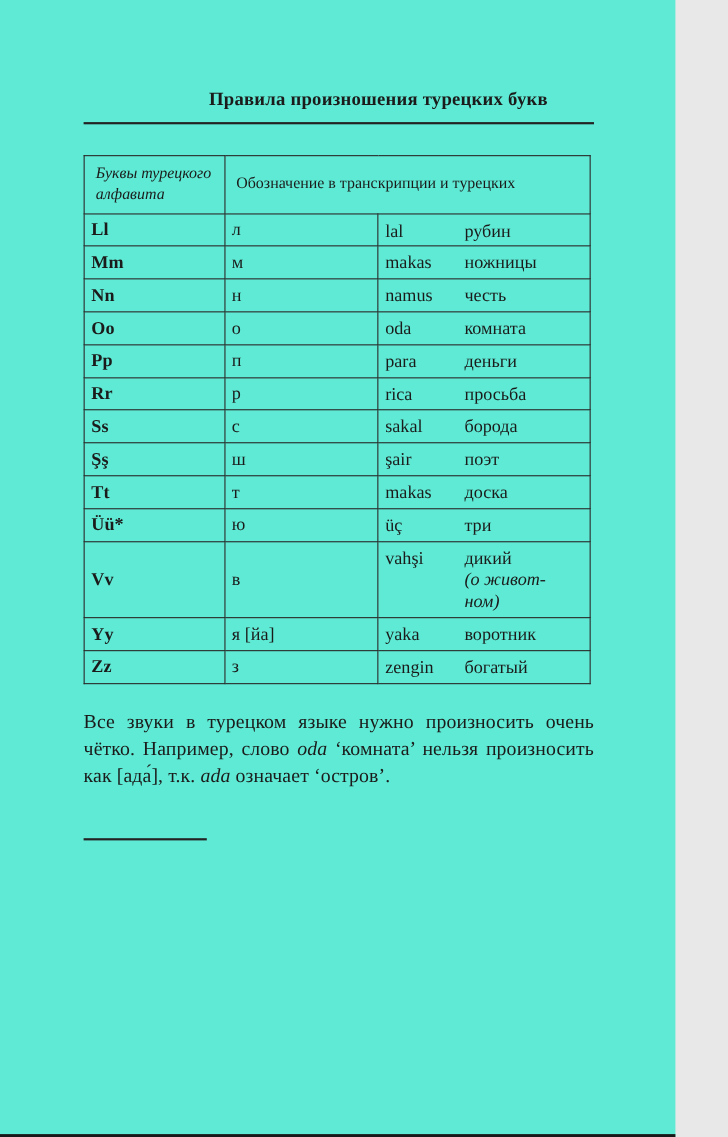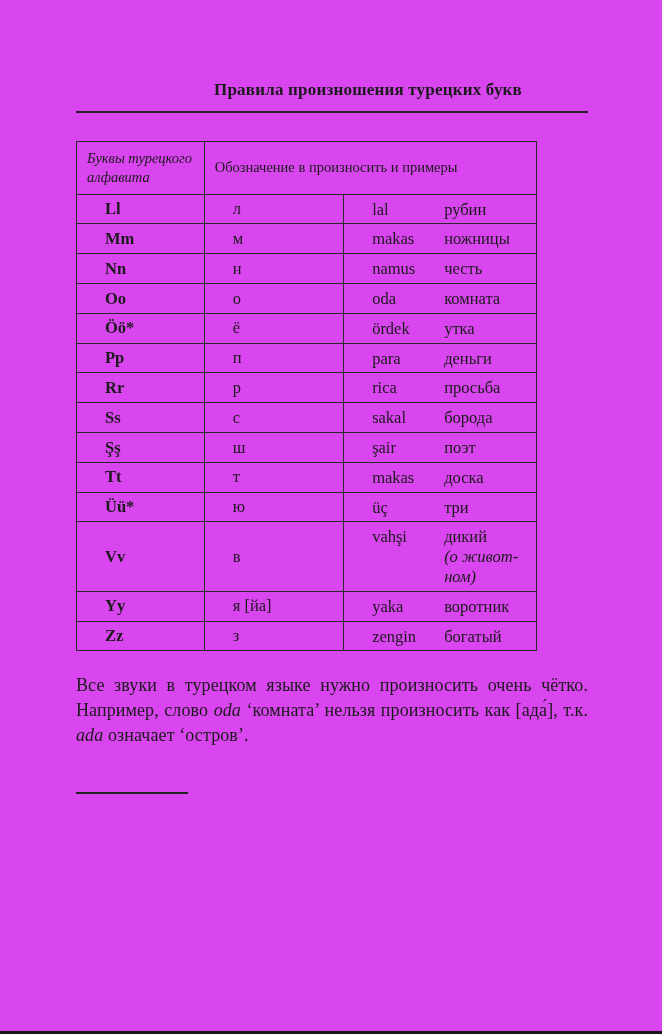--- a/index.html
+++ b/index.html
@@ -3,41 +3,41 @@
 <meta charset="utf-8">
 <style>
   * { margin:0; padding:0; box-sizing:border-box; }
   html,body { background:#e8e8e8; }
   body {
     width:662px; height:1034px; margin:0 auto;
     font-family:"Liberation Serif", serif;
     color:#1b1b1b;
   }
   .page {
-    position:relative; width:662px; height:1034px;
-    background:#d946ef; overflow:hidden;
+    position:relative; width:614px; height:1034px;
+    background:#5eead4; overflow:hidden;
     padding:80px 74px 0 76px;
   }
   .title {
     font-size:17px; font-weight:700; text-align:center;
     padding-left:72px; letter-spacing:0.2px; white-space:nowrap;
   }
   .title-rule { margin-top:11px; border-top:2px solid #232323; }
 
   .pron-table { border-collapse:collapse; margin-top:28px; width:461px; }
   .pron-table th, .pron-table td {
     border:1px solid #2a2a2a; text-align:left; vertical-align:middle;
   }
   .pron-table th {
     font-weight:400; font-size:14.5px; line-height:1.3;
     padding:7px 8px 7px 10px;
   }
   th.col-letters { width:128px;font-style:italic; }
   .pron-table td {
-    font-size:16.5px; line-height:1.2; padding:4px 8px 4px 28px;
+    font-size:16.5px; line-height:1.2; padding:4px 8px 4px 6px;
   }
   td.cell-letter { font-weight:700; }
   td.cell-transcription { width:140px; }
   td.cell-example { width:193px; vertical-align:top; padding-top:5px; }
   .example-inner { display:flex; align-items:flex-start; }
   .word { font-weight:400; flex:0 0 72px; width:72px; }
   .meaning-block { flex:1; }
   .meaning-note { display:block; font-style:italic; white-space:pre-line; }
 
   .body-text {
@@ -61,21 +61,21 @@
 
 <div class="page">
 
   <h1 class="title">Правила произношения турецких букв</h1>
   <div class="title-rule"></div>
 
   <table class="pron-table">
     <thead>
       <tr>
         <th class="col-letters">Буквы турецкого алфавита</th>
-        <th class="col-rest" colspan="2">Обозначение в произносить и примеры</th>
+        <th class="col-rest" colspan="2">Обозначение в транскрипции и турецких</th>
       </tr>
     </thead>
     <tbody>
     <tr>
       <td class="cell-letter">Ll</td>
       <td class="cell-transcription">л</td>
       <td class="cell-example">
         <div class="example-inner">
           <span class="word">lal</span>
           <span class="meaning-block">
@@ -121,33 +121,20 @@
         <div class="example-inner">
           <span class="word">oda</span>
           <span class="meaning-block">
             <span class="meaning">комната</span>
             
           </span>
         </div>
       </td>
     </tr>
 
-    <tr>
-      <td class="cell-letter">Öö*</td>
-      <td class="cell-transcription">ё</td>
-      <td class="cell-example">
-        <div class="example-inner">
-          <span class="word">ördek</span>
-          <span class="meaning-block">
-            <span class="meaning">утка</span>
-            
-          </span>
-        </div>
-      </td>
-    </tr>
 
     <tr>
       <td class="cell-letter">Pp</td>
       <td class="cell-transcription">п</td>
       <td class="cell-example">
         <div class="example-inner">
           <span class="word">para</span>
           <span class="meaning-block">
             <span class="meaning">деньги</span>
             

